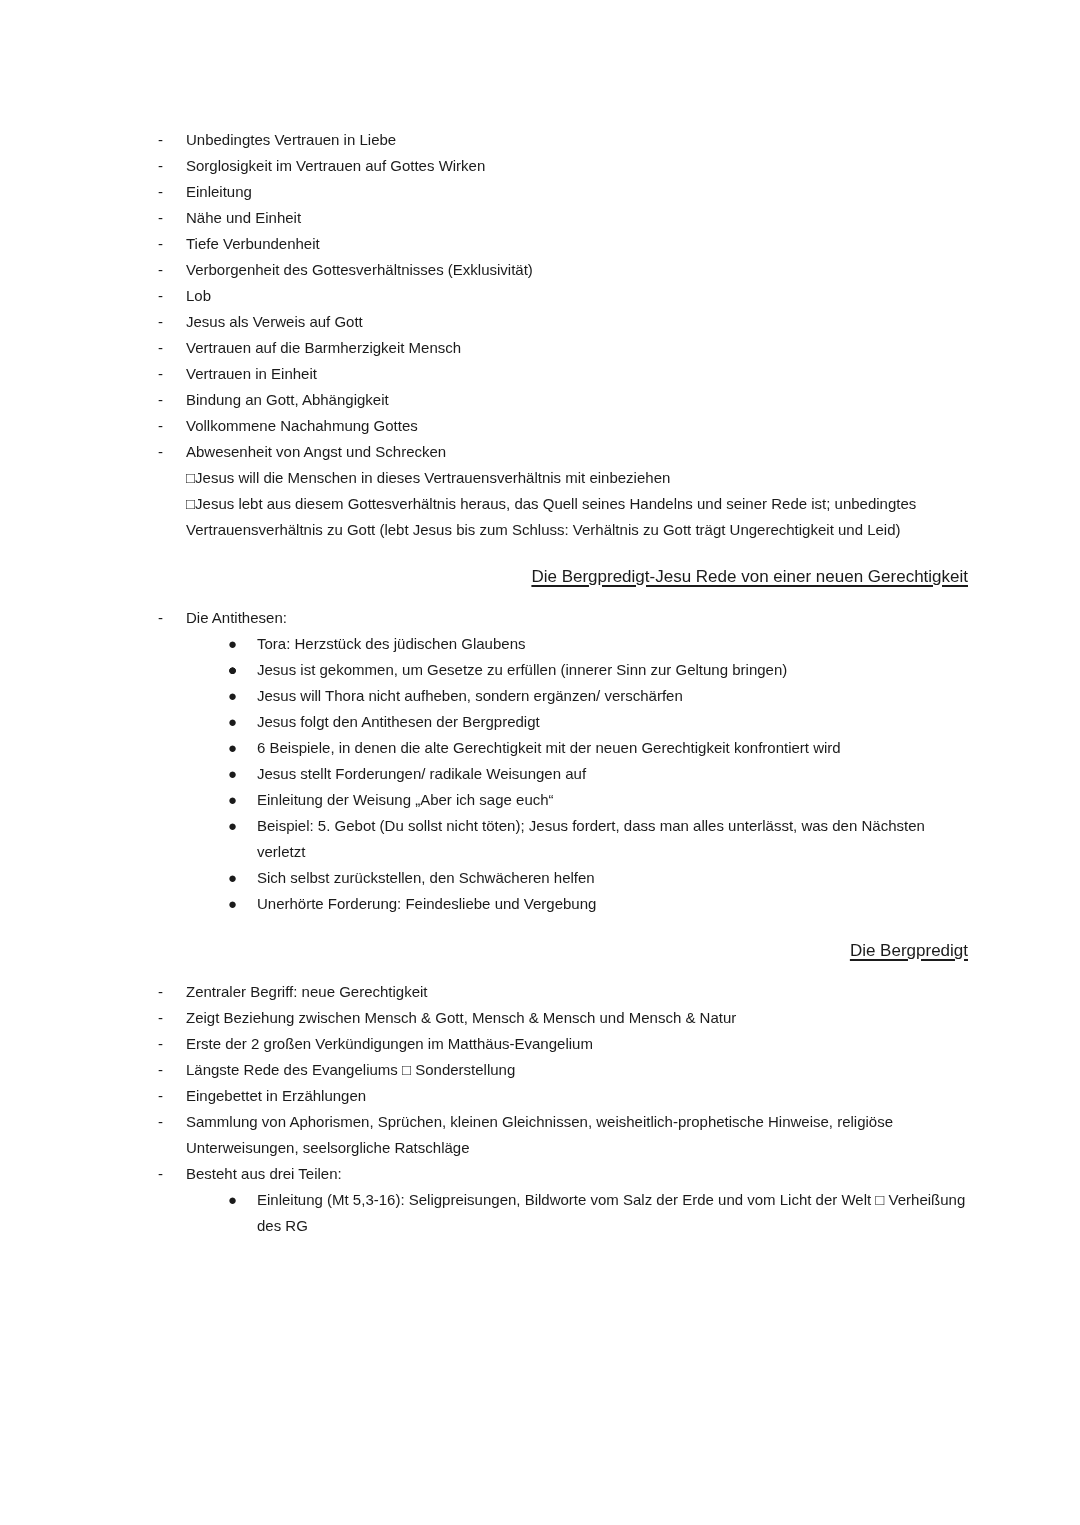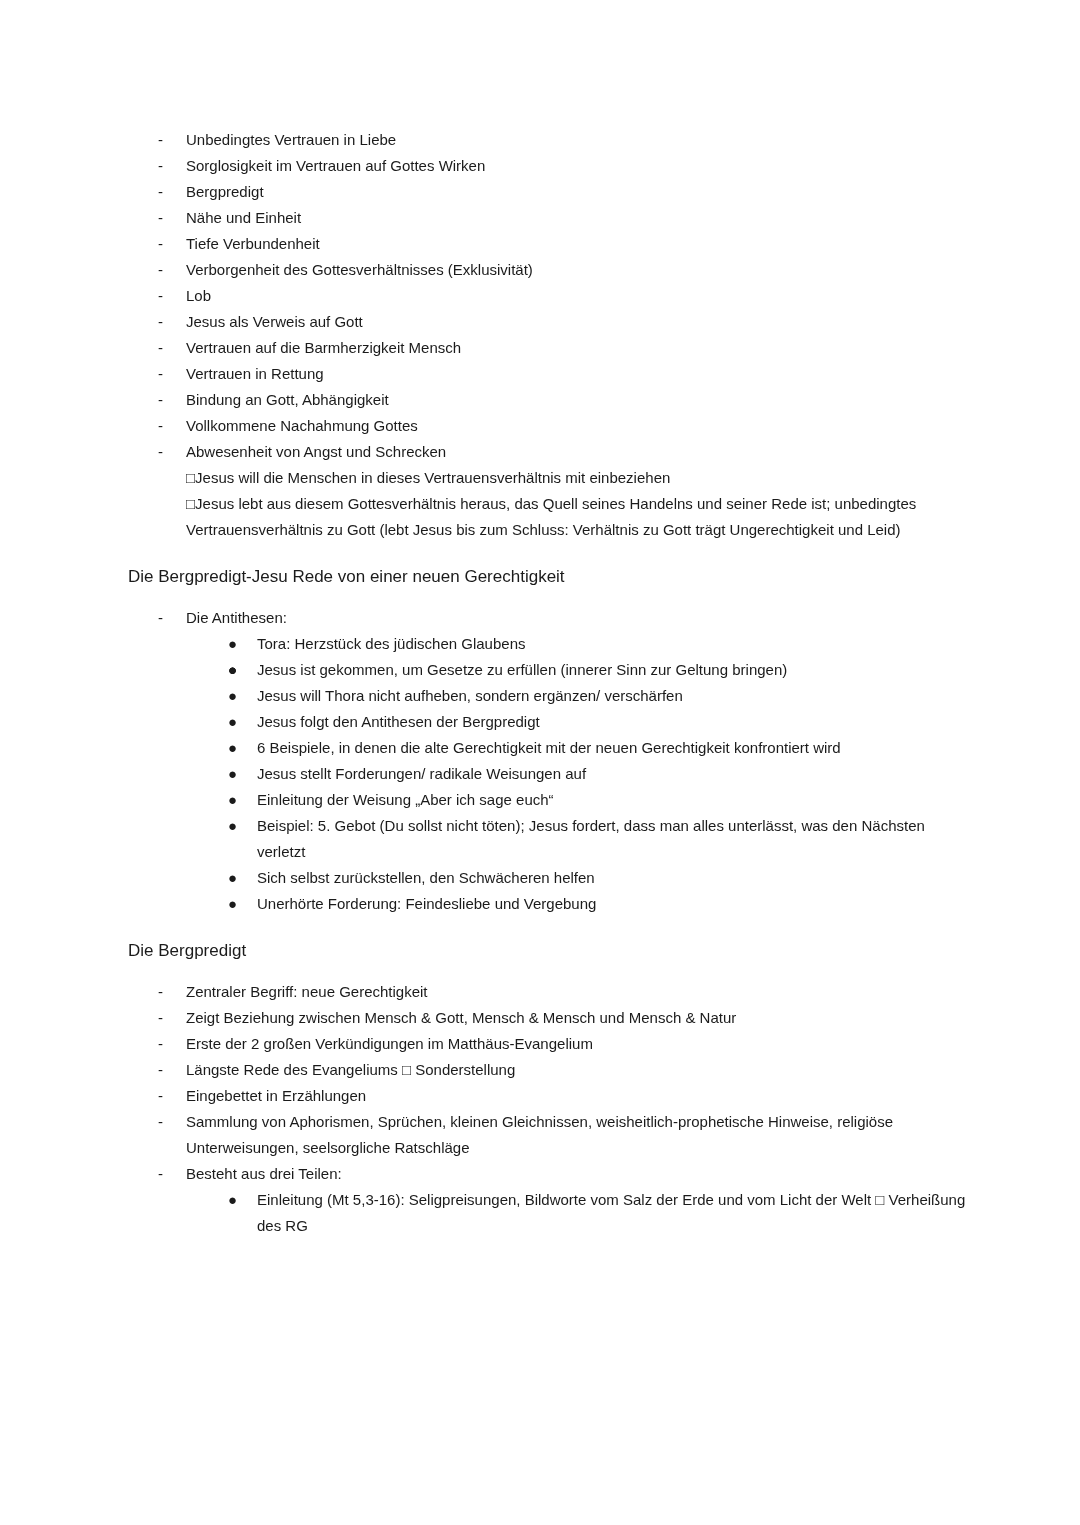--- a/index.html
+++ b/index.html
@@ -43,41 +43,43 @@
     margin: 0;
     padding-left: 58px;
     max-width: 765px;
   }
   .dash-item .item-text { display: inline-block; vertical-align: top; max-width: 770px; }
   .section-heading {
     font-size: 17px;
     font-weight: 400;
     line-height: 26px;
     margin: 21px 0 15px 0;
+    text-decoration: underline;
     text-decoration-thickness: 1.5px;
     text-underline-offset: 3px;
+    text-align: right;
   }
 </style>
 </head>
 <body>
 
 <div class="page">
   <div class="content">
 
     <ul class="dash-list">
       <li class="dash-item"><span class="marker">-</span><span class="item-text">Unbedingtes Vertrauen in Liebe</span></li>
       <li class="dash-item"><span class="marker">-</span><span class="item-text">Sorglosigkeit im Vertrauen auf Gottes Wirken</span></li>
-      <li class="dash-item"><span class="marker">-</span><span class="item-text">Bergpredigt</span></li>
+      <li class="dash-item"><span class="marker">-</span><span class="item-text">Einleitung</span></li>
       <li class="dash-item"><span class="marker">-</span><span class="item-text">Nähe und Einheit</span></li>
       <li class="dash-item"><span class="marker">-</span><span class="item-text">Tiefe Verbundenheit</span></li>
       <li class="dash-item"><span class="marker">-</span><span class="item-text">Verborgenheit des Gottesverhältnisses (Exklusivität)</span></li>
       <li class="dash-item"><span class="marker">-</span><span class="item-text">Lob</span></li>
       <li class="dash-item"><span class="marker">-</span><span class="item-text">Jesus als Verweis auf Gott</span></li>
       <li class="dash-item"><span class="marker">-</span><span class="item-text">Vertrauen auf die Barmherzigkeit Mensch</span></li>
-      <li class="dash-item"><span class="marker">-</span><span class="item-text">Vertrauen in Rettung</span></li>
+      <li class="dash-item"><span class="marker">-</span><span class="item-text">Vertrauen in Einheit</span></li>
       <li class="dash-item"><span class="marker">-</span><span class="item-text">Bindung an Gott, Abhängigkeit</span></li>
       <li class="dash-item"><span class="marker">-</span><span class="item-text">Vollkommene Nachahmung Gottes</span></li>
       <li class="dash-item"><span class="marker">-</span><span class="item-text">Abwesenheit von Angst und Schrecken</span></li>
     </ul>
 
     <div class="followups">
       <p>□Jesus will die Menschen in dieses Vertrauensverhältnis mit einbeziehen</p>
       <p>□Jesus lebt aus diesem Gottesverhältnis heraus, das Quell seines Handelns und seiner Rede ist; unbedingtes Vertrauensverhältnis zu Gott (lebt Jesus bis zum Schluss: Verhältnis zu Gott trägt Ungerechtigkeit und Leid)</p>
     </div>
 

